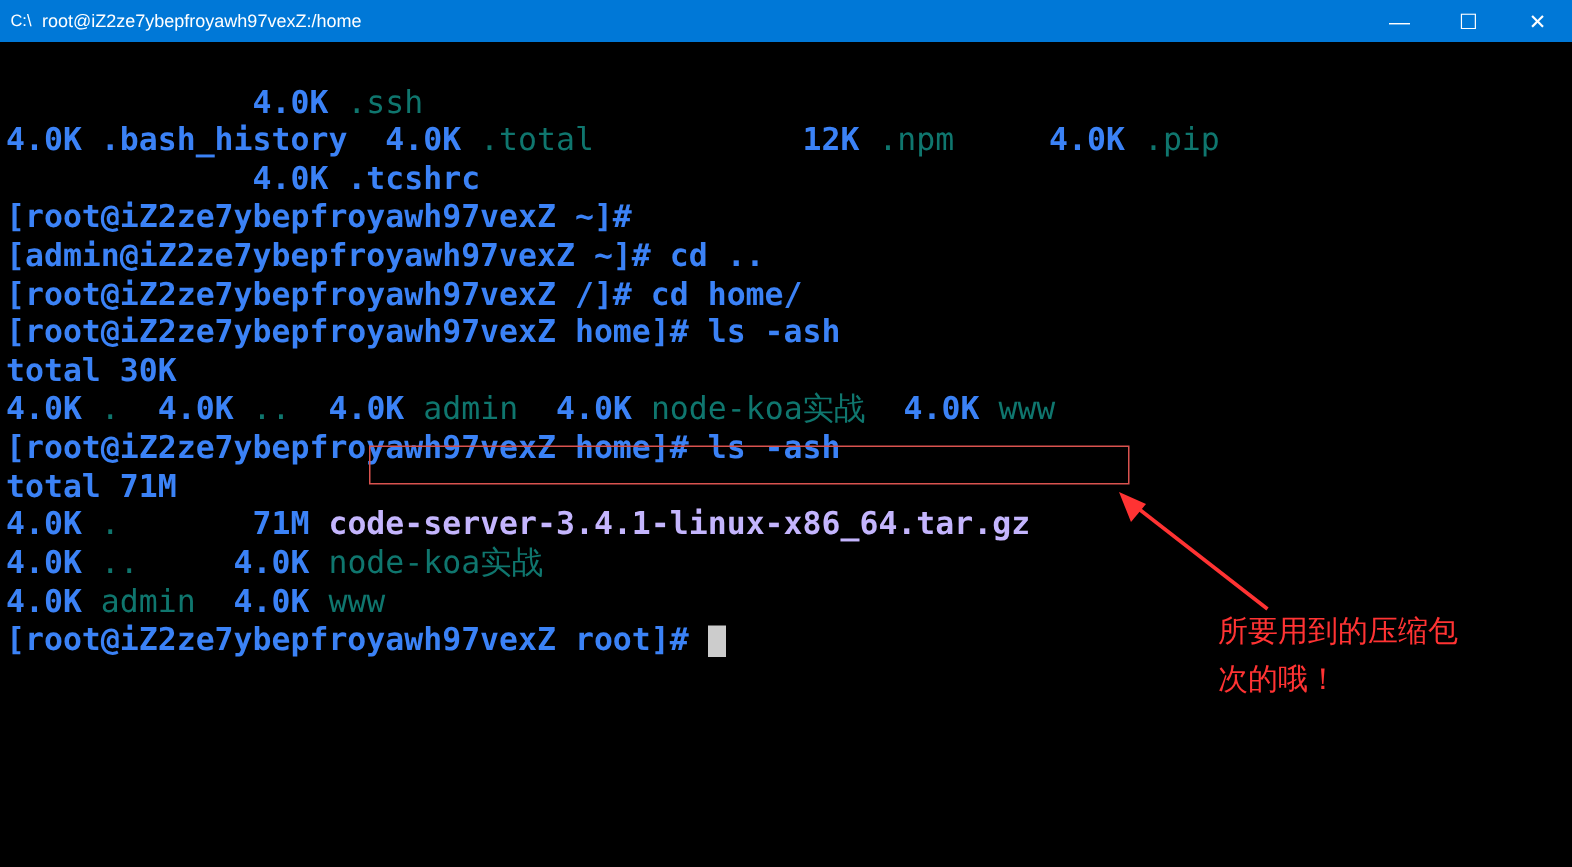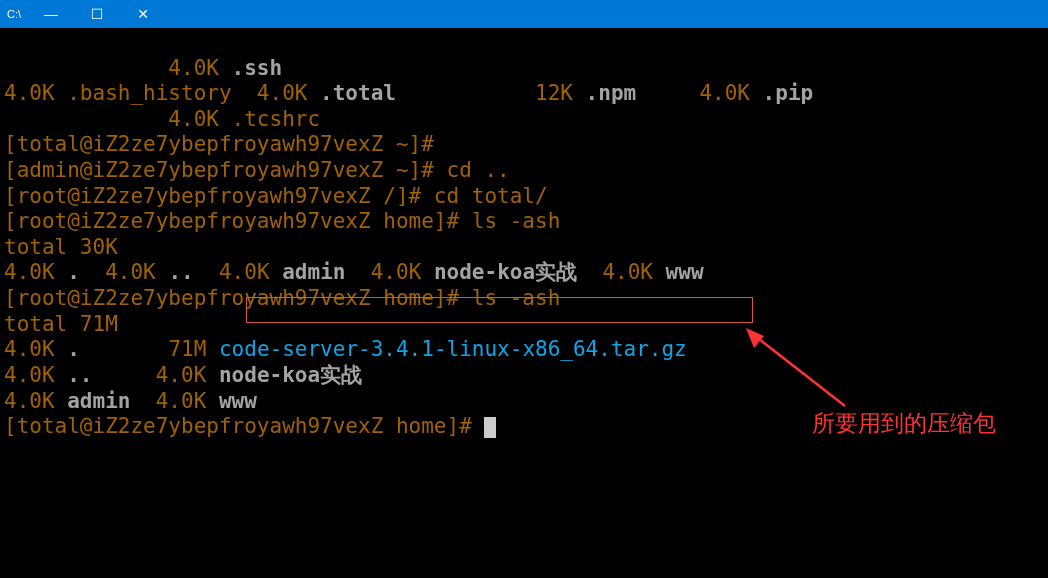--- a/index.html
+++ b/index.html
@@ -51,23 +51,23 @@
       font-family: "Segoe UI", sans-serif;
       font-size: 14px;
       cursor: pointer;
     }
     .terminal {
       padding: 2px 4px;
       line-height: 1.22;
       color: #ccc;
       white-space: pre;
     }
-    .w { color: #a16207; }
-    .b { color: #a3a3a3; font-weight: bold; margin-top: 16px; }
-    .r { color: #0ea5e9; font-weight: normal; }
+    .w { color: #3b82f6; font-weight: bold; }
+    .b { color: #0f766e; font-weight: normal; margin-top: 16px; }
+    .r { color: #c4b5fd; font-weight: bold; }
     .highlight-box {
       position: absolute;
       border: 1.5px solid #d9534f;
       left: 246px;
       top: 297px;
       width: 507px;
       height: 26px;
       pointer-events: none;
     }
     .arrow-container {
@@ -75,68 +75,70 @@
       left: 740px;
       top: 326px;
       pointer-events: none;
     }
     .annotation-text {
       position: absolute;
       left: 812px;
       top: 405px;
       color: #ff3333;
       font-family: "Microsoft YaHei", sans-serif;
-      font-size: 23px;
+      font-size: 20px;
       line-height: 1.6;
       font-weight: 400;
     }
     .cursor {
       display: inline-block;
       width: 12px;
       height: 21px;
       background: #ccc;
       vertical-align: text-bottom;
     }
   </style>
 </head>
 <body>
 
 <div class="titlebar">
   <div class="titlebar-icon">
     <span>C:\</span>
   </div>
+  <div class="titlebar-title">root@iZ2ze7ybepfroyawh97vexZ:/home</div>
   <div class="window-controls">
     <div class="window-btn">—</div>
     <div class="window-btn">☐</div>
     <div class="window-btn">✕</div>
   </div>
 </div>
 
 <div class="terminal">
 <span class="w">             4.0K </span><span class="b">.ssh</span>
 <span class="w">4.0K .bash_history  4.0K </span><span class="b">.total</span><span class="w">           12K </span><span class="b">.npm</span><span class="w">     4.0K </span><span class="b">.pip</span>
 <span class="w">             4.0K .tcshrc</span>
-<span class="w">[total@iZ2ze7ybepfroyawh97vexZ ~]#</span>
+<span class="w">[root@iZ2ze7ybepfroyawh97vexZ ~]#</span>
 <span class="w">[admin@iZ2ze7ybepfroyawh97vexZ ~]# cd ..</span>
-<span class="w">[root@iZ2ze7ybepfroyawh97vexZ /]# cd total/</span>
+<span class="w">[root@iZ2ze7ybepfroyawh97vexZ /]# cd home/</span>
 <span class="w">[root@iZ2ze7ybepfroyawh97vexZ home]# ls -ash</span>
 <span class="w">total 30K</span>
 <span class="w">4.0K </span><span class="b">.</span><span class="w">  4.0K </span><span class="b">..</span><span class="w">  4.0K </span><span class="b">admin</span><span class="w">  4.0K </span><span class="b">node-koa实战</span><span class="w">  4.0K </span><span class="b">www</span>
 <span class="w">[root@iZ2ze7ybepfroyawh97vexZ home]# ls -ash</span>
 <span class="w">total 71M</span>
 <span class="w">4.0K </span><span class="b">.</span><span class="w">       71M </span><span class="r">code-server-3.4.1-linux-x86_64.tar.gz</span>
 <span class="w">4.0K </span><span class="b">..</span><span class="w">     4.0K </span><span class="b">node-koa实战</span>
 <span class="w">4.0K </span><span class="b">admin</span><span class="w">  4.0K </span><span class="b">www</span>
-<span class="w">[total@iZ2ze7ybepfroyawh97vexZ home]# </span><span class="cursor"></span>
+<span class="w">[root@iZ2ze7ybepfroyawh97vexZ root]# </span><span class="cursor"></span>
 </div>
 
 <div class="highlight-box"></div>
 
 <div class="arrow-container">
   <svg width="120" height="90" viewBox="0 0 120 90">
     <line x1="105" y1="80" x2="15" y2="10" stroke="#ff3333" stroke-width="2.5"></line>
     <polygon points="6,2 24,10 14,22" fill="#ff3333"></polygon>
   </svg>
 </div>
 
 <div class="annotation-text">
   <div>所要用到的压缩包</div>
+  <div>次的哦！</div>
 </div>
 
 </body></html>

